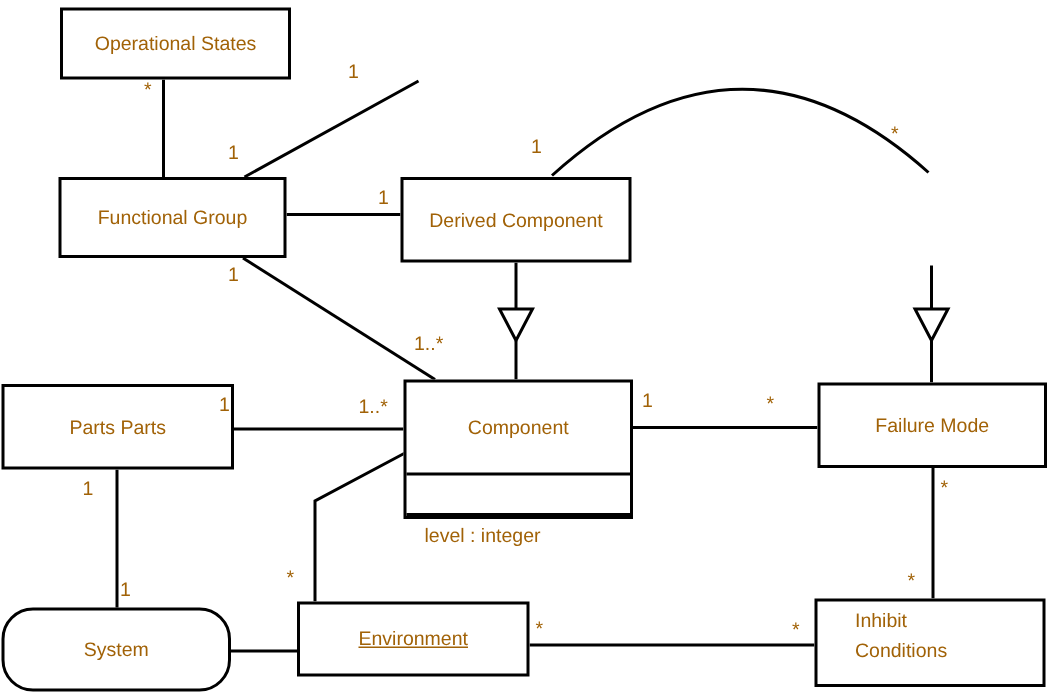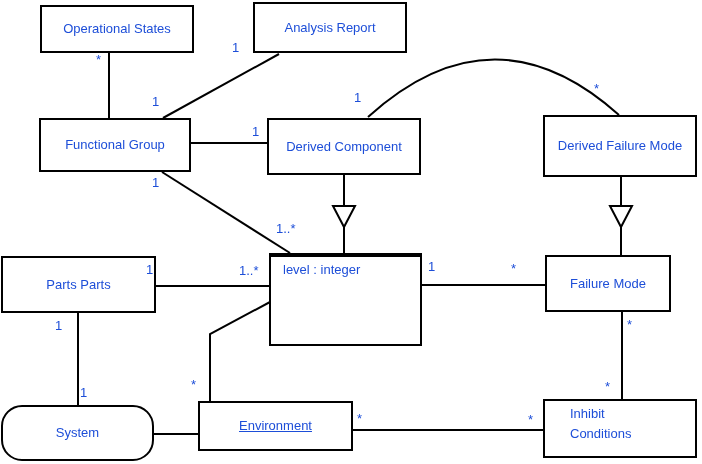--- a/index.html
+++ b/index.html
@@ -2,21 +2,21 @@
 <html><head>
 <meta charset="utf-8">
 <style>
   html, body { margin: 0; padding: 0; background: #ffffff; }
   .canvas {
     position: relative;
     width: 702px;
     height: 464px;
     background: #ffffff;
     font-family: "Liberation Sans", sans-serif;
-    color: #1d4ed8;
+    color: #a16207;
     overflow: hidden;
   }
   .canvas svg { position: absolute; left: 0; top: 0; }
   .uml-class {
     position: absolute;
     box-sizing: border-box;
     border: 2px solid #000000;
     background: #ffffff;
     display: flex;
     align-items: center;
@@ -36,20 +36,21 @@
   }
   .uml-class .attr-compartment {
     box-sizing: border-box;
     height: 27px;
     border-top: 2px solid #000000;
     display: flex;
     align-items: center;
     justify-content: flex-start;
     padding-left: 12px;
     text-align: left;
+    margin-top: 25px;
   }
   .uml-class.top-left {
     align-items: flex-start;
     justify-content: flex-start;
     text-align: left;
     padding: 3px 0 16px 25px;
     line-height: 20px;
   }
   .uml-class.top-left .wrap { display: inline-block; width: 92px; }
   .mult {
@@ -98,47 +99,44 @@
       <line x1="154" y1="434" x2="198" y2="434"></line>
 
       <line x1="353" y1="430" x2="543" y2="430"></line>
     </g>
   </svg>
 
   <div class="uml-class" style="left:40px; top:5px; width:154px; height:48px;">
     <span>Operational States</span>
   </div>
 
-  <div class="uml-class" style="left:253px; top:2px; width:154px; height:51px;">
-    <span>Analysis Report</span>
-  </div>
 
   <div class="uml-class" style="left:267px; top:118px; width:154px; height:57px;">
     <span>Derived Component</span>
   </div>
 
   <div class="uml-class" style="left:39px; top:118px; width:152px; height:54px;">
     <span>Functional Group</span>
   </div>
 
-  <div class="uml-class" style="left:543px; top:115px; width:154px; height:62px;">
-    <span>Derived Failure Mode</span>
-  </div>
 
   <div class="uml-class" style="left:1px; top:256px; width:155px; height:57px;">
     <span>Parts Parts</span>
   </div>
 
   <div class="uml-class compartments" style="left:269px; top:253px; width:153px; height:93px;">
+    <div class="name-compartment">
+      <span>Component</span>
+    </div>
     <div class="attr-compartment">
       <span>level : integer</span>
     </div>
   </div>
 
-  <div class="uml-class" style="left:545px; top:255px; width:126px; height:57px;">
+  <div class="uml-class" style="left:545px; top:255px; width:153px; height:57px;">
     <span>Failure Mode</span>
   </div>
 
   <div class="uml-class" style="left:1px; top:405px; width:153px; height:56px;border-radius:21px;">
     <span>System</span>
   </div>
 
   <div class="uml-class" style="left:198px; top:401px; width:155px; height:50px;text-decoration:underline;">
     <span>Environment</span>
   </div>

